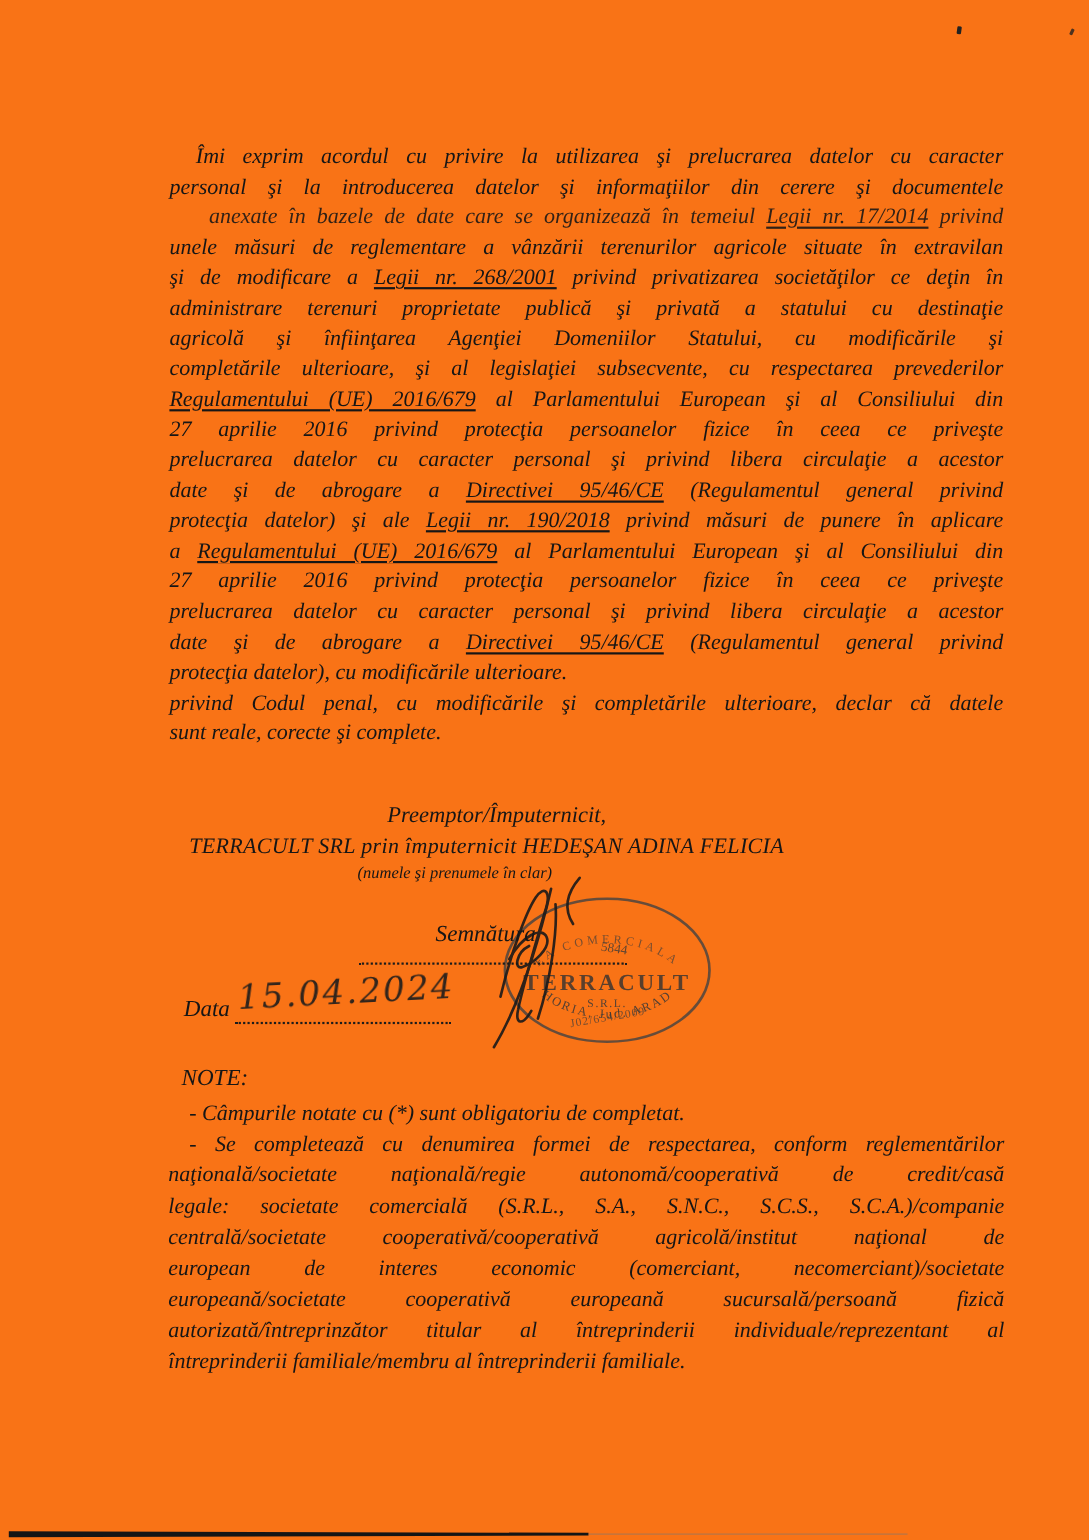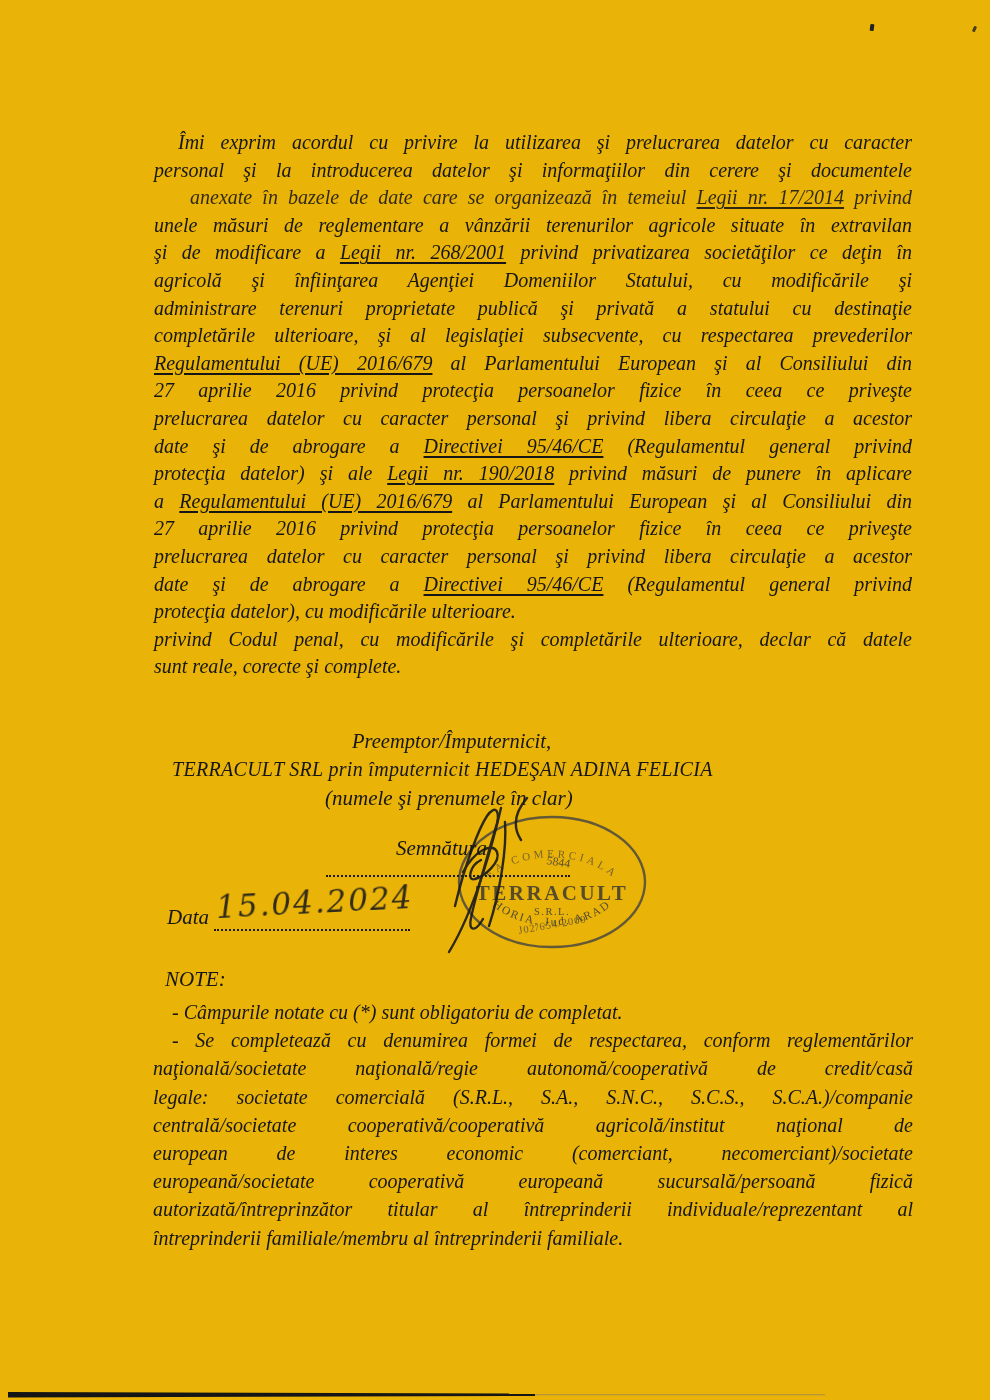--- a/index.html
+++ b/index.html
@@ -1,34 +1,34 @@
 <!DOCTYPE html>
 <html><head>
 <meta charset="utf-8">
 <style>
   html,body{margin:0;padding:0;background:#e8e8e8;}
   .page{
-    position:relative;width:990px;height:1400px;background:#eab308;
+    position:relative;width:990px;height:1400px;background:#f97316;
     font-family:"Liberation Serif", serif;font-style:italic;color:#161616;
     overflow:hidden;margin:0 auto;
   }
   
   .main-text{
     position:absolute;left:154px;top:129px;width:758px;
     font-size:20px;line-height:27.6px;
   }
   .tline{text-align:justify;white-space:normal;}
   .tline.just{text-align-last:justify;-moz-text-align-last:justify;}
   .tline.ind{text-indent:24px;}
   .tline.faint{filter:blur(0.45px);opacity:.88;margin-left:36px;}
   .uline{text-decoration:underline;text-decoration-thickness:1.8px;text-underline-offset:3px;}
   
   .sig-role{position:absolute;left:352px;top:730px;font-size:20.5px;}
   .sig-name{position:absolute;left:172px;top:758px;font-size:20px;letter-spacing:.3px;}
-  .sig-hint{position:absolute;left:325px;top:786px;font-size:21px;}
+  .sig-hint{position:absolute;left:325px;top:786px;font-size:15px;}
   .sig-label{position:absolute;left:396px;top:836px;font-size:21px;z-index:4;}
   .date-label{position:absolute;left:167px;top:905px;font-size:21px;}
   .date-value{
     position:absolute;left:216px;top:884px;font-size:31px;z-index:4;
     font-family:"DejaVu Serif", serif;font-style:italic;letter-spacing:2px;
     transform:rotate(-3deg);color:#1d1d1d;opacity:.9;filter:blur(.3px);
   }
   .dotline{position:absolute;height:0;border-bottom:2.4px dotted #1c1c1c;z-index:2;}
   .dots-sign{left:326px;top:875px;width:244px;}
   .dots-date{left:214px;top:929px;width:196px;}
@@ -59,22 +59,22 @@
 
   <div class="speck speck1"></div>
   <div class="speck speck2"></div>
 
   <div class="main-text">
       <div class="tline just ind"><span class="">Îmi exprim acordul cu privire la utilizarea şi prelucrarea datelor cu caracter</span></div>
       <div class="tline just"><span class="">personal şi la introducerea datelor şi informaţiilor din cerere şi documentele</span></div>
       <div class="tline just faint"><span class="">anexate în bazele de date care se organizează în temeiul </span><span class="uline">Legii nr. 17/2014</span><span class=""> privind</span></div>
       <div class="tline just"><span class="">unele măsuri de reglementare a vânzării terenurilor agricole situate în extravilan</span></div>
       <div class="tline just"><span class="">şi de modificare a </span><span class="uline">Legii nr. 268/2001</span><span class=""> privind privatizarea societăţilor ce deţin în</span></div>
+      <div class="tline just"><span class="">administrare terenuri proprietate publică şi privată a statului cu destinaţie</span></div>
       <div class="tline just"><span class="">agricolă şi înfiinţarea Agenţiei Domeniilor Statului, cu modificările şi</span></div>
-      <div class="tline just"><span class="">administrare terenuri proprietate publică şi privată a statului cu destinaţie</span></div>
       <div class="tline just"><span class="">completările ulterioare, şi al legislaţiei subsecvente, cu respectarea prevederilor</span></div>
       <div class="tline just"><span class="uline">Regulamentului (UE) 2016/679</span><span class=""> al Parlamentului European şi al Consiliului din</span></div>
       <div class="tline just"><span class="">27 aprilie 2016 privind protecţia persoanelor fizice în ceea ce priveşte</span></div>
       <div class="tline just"><span class="">prelucrarea datelor cu caracter personal şi privind libera circulaţie a acestor</span></div>
       <div class="tline just"><span class="">date şi de abrogare a </span><span class="uline">Directivei 95/46/CE</span><span class=""> (Regulamentul general privind</span></div>
       <div class="tline just"><span class="">protecţia datelor) şi ale </span><span class="uline">Legii nr. 190/2018</span><span class=""> privind măsuri de punere în aplicare</span></div>
       <div class="tline just"><span class="">a </span><span class="uline">Regulamentului (UE) 2016/679</span><span class=""> al Parlamentului European şi al Consiliului din</span></div>
       <div class="tline just"><span class="">27 aprilie 2016 privind protecţia persoanelor fizice în ceea ce priveşte</span></div>
       <div class="tline just"><span class="">prelucrarea datelor cu caracter personal şi privind libera circulaţie a acestor</span></div>
       <div class="tline just"><span class="">date şi de abrogare a </span><span class="uline">Directivei 95/46/CE</span><span class=""> (Regulamentul general privind</span></div>

